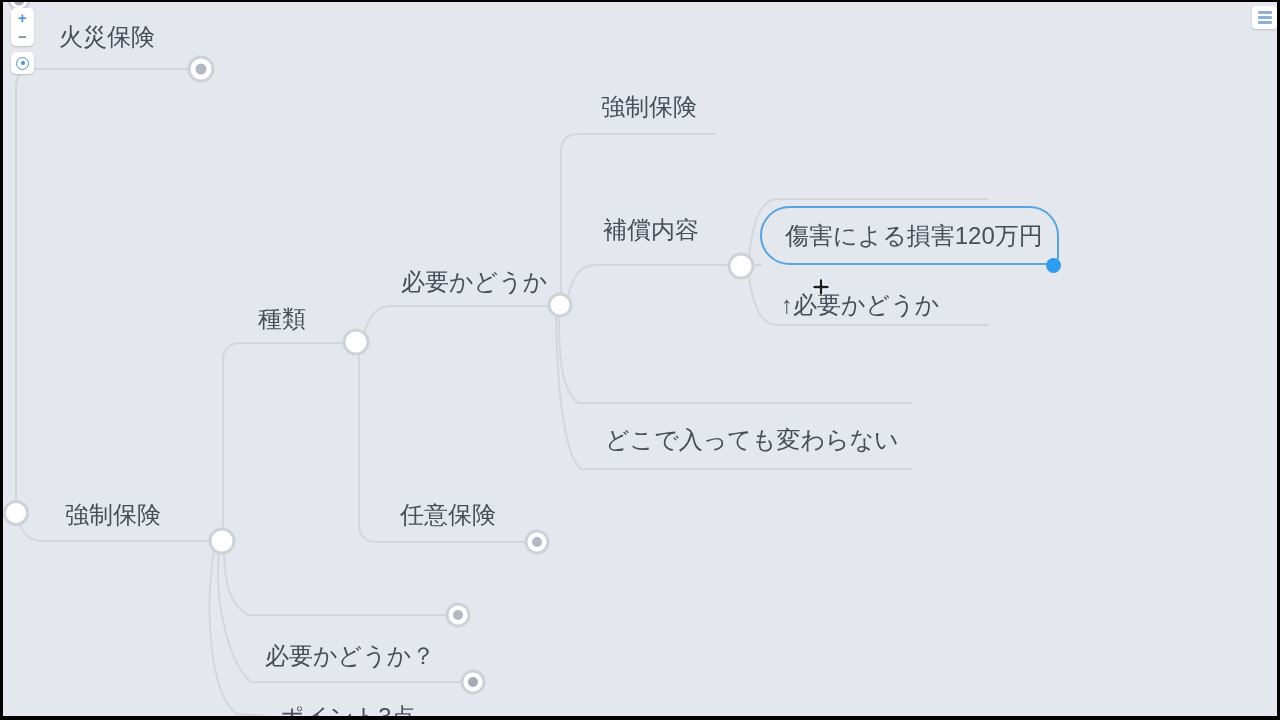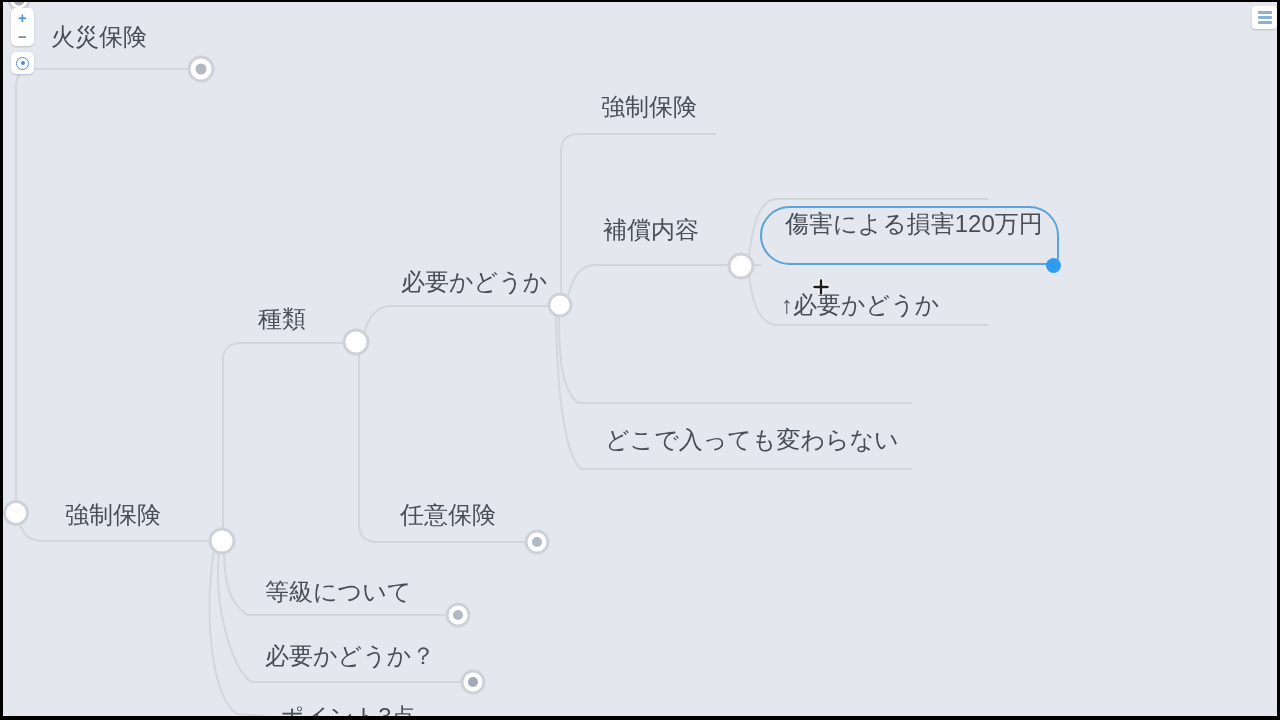--- a/index.html
+++ b/index.html
@@ -2,21 +2,21 @@
 <html><head>
 <meta charset="utf-8">
 <style>
   html,body{margin:0;padding:0;background:#000;width:1280px;height:720px;overflow:hidden;
     font-family:"Liberation Sans","DejaVu Sans",sans-serif;}
   .canvas{position:absolute;left:3px;top:2px;width:1274px;height:714px;background:#e4e7ee;overflow:hidden;}
   svg.wires{position:absolute;left:0;top:0;pointer-events:none;}
   .node{position:absolute;font-size:24px;color:#474e58;white-space:nowrap;line-height:1.2;}
   .selected-node{position:absolute;left:757px;top:204px;width:299px;height:59px;
     border:2px solid #58a4e1;border-radius:30px 30px 8px 30px;box-sizing:border-box;
-    display:flex;align-items:flex-start;padding-left:23px;}
+    display:flex;align-items:center;padding-left:23px;}
   .selected-node span{font-size:24px;color:#474e58;white-space:nowrap;}
   .handle{position:absolute;left:1043px;top:256px;width:15px;height:15px;border-radius:50%;background:#2f9cf0;}
   
   .zoom-panel{position:absolute;left:8px;top:6px;width:23px;height:38px;background:#fff;border-radius:5px;
     box-shadow:0 1px 2px rgba(0,0,0,.18);display:flex;flex-direction:column;}
   .zoom-btn{flex:1;display:flex;align-items:center;justify-content:center;font-size:15px;font-weight:bold;cursor:pointer;}
   .zoom-in{color:#4a90d8;}
   .zoom-out{color:#7d8794;}
   .center-btn{position:absolute;left:8px;top:50px;width:23px;height:22px;background:#fff;border-radius:5px;
     box-shadow:0 1px 2px rgba(0,0,0,.18);display:flex;align-items:center;justify-content:center;cursor:pointer;}
@@ -85,30 +85,29 @@
       <circle cx="738" cy="264" r="12" fill="#ffffff" stroke="#cdd1d8" stroke-width="3"></circle>
       <circle cx="534" cy="540" r="11" fill="#ffffff" stroke="#cdd1d8" stroke-width="3"></circle>
       <circle cx="534" cy="540" r="5" fill="#b3b9c2"></circle>
       <circle cx="455" cy="613" r="11" fill="#ffffff" stroke="#cdd1d8" stroke-width="3"></circle>
       <circle cx="455" cy="613" r="5" fill="#b3b9c2"></circle>
       <circle cx="470" cy="680" r="11" fill="#ffffff" stroke="#cdd1d8" stroke-width="3"></circle>
       <circle cx="470" cy="680" r="5" fill="#a4aab5"></circle>
     </g>
   </svg>
 
-  <div class="node" style="left:48px;top:21px">火災保険</div>
+  <div class="node" style="left:56px;top:21px">火災保険</div>
   <div class="node" style="left:62px;top:499px">強制保険</div>
   <div class="node" style="left:255px;top:303px">種類</div>
   <div class="node" style="left:398px;top:266px">必要かどうか</div>
   <div class="node" style="left:598px;top:91px">強制保険</div>
   <div class="node" style="left:600px;top:214px">補償内容</div>
   <div class="node" style="left:778px;top:289px">↑必要かどうか</div>
   <div class="node" style="left:602px;top:424px">どこで入っても変わらない</div>
   <div class="node" style="left:397px;top:499px">任意保険</div>
-  <div class="node" style="left:262px;top:576px">等級について</div>
   <div class="node" style="left:262px;top:640px">必要かどうか？</div>
   <div class="node" style="left:277px;top:701px">ポイント3点</div>
 
   <div class="selected-node">
     <span>傷害による損害120万円</span>
   </div>
   <div class="handle"></div>
 
   <div class="zoom-panel">
     <div class="zoom-btn zoom-in">

